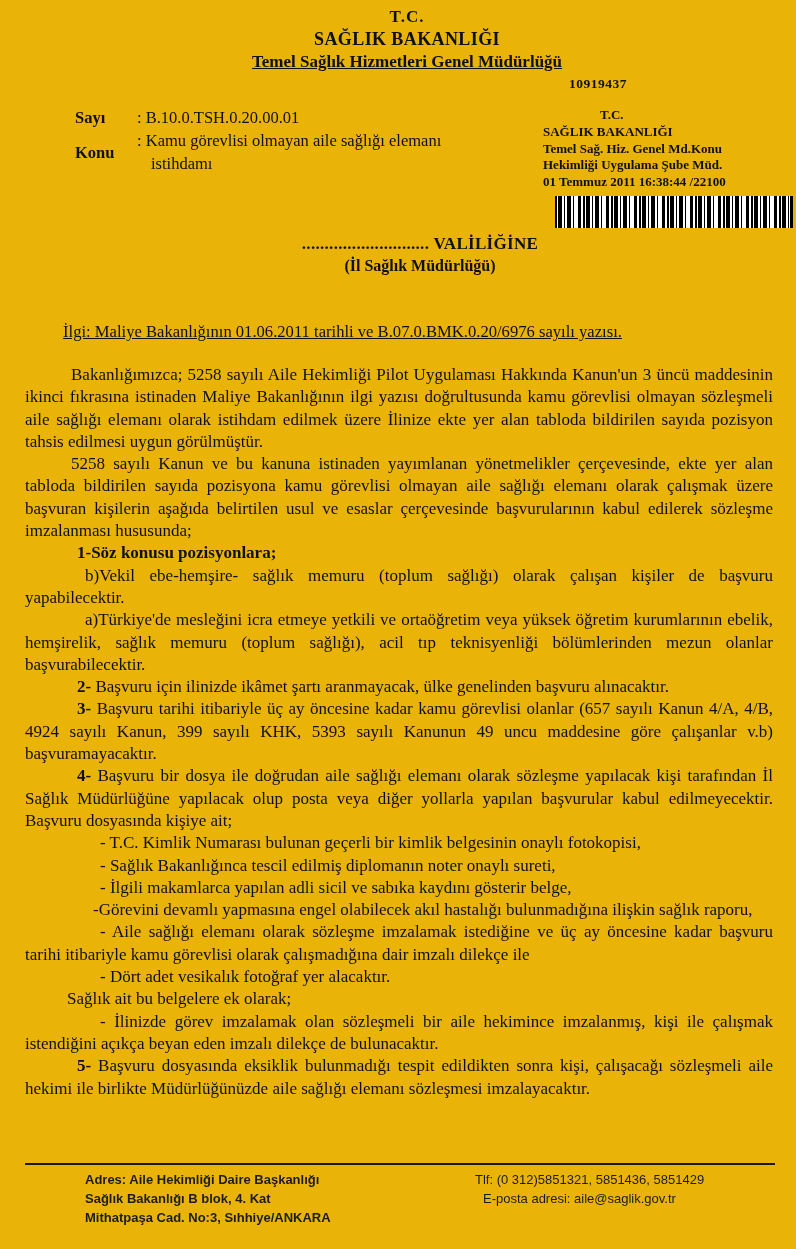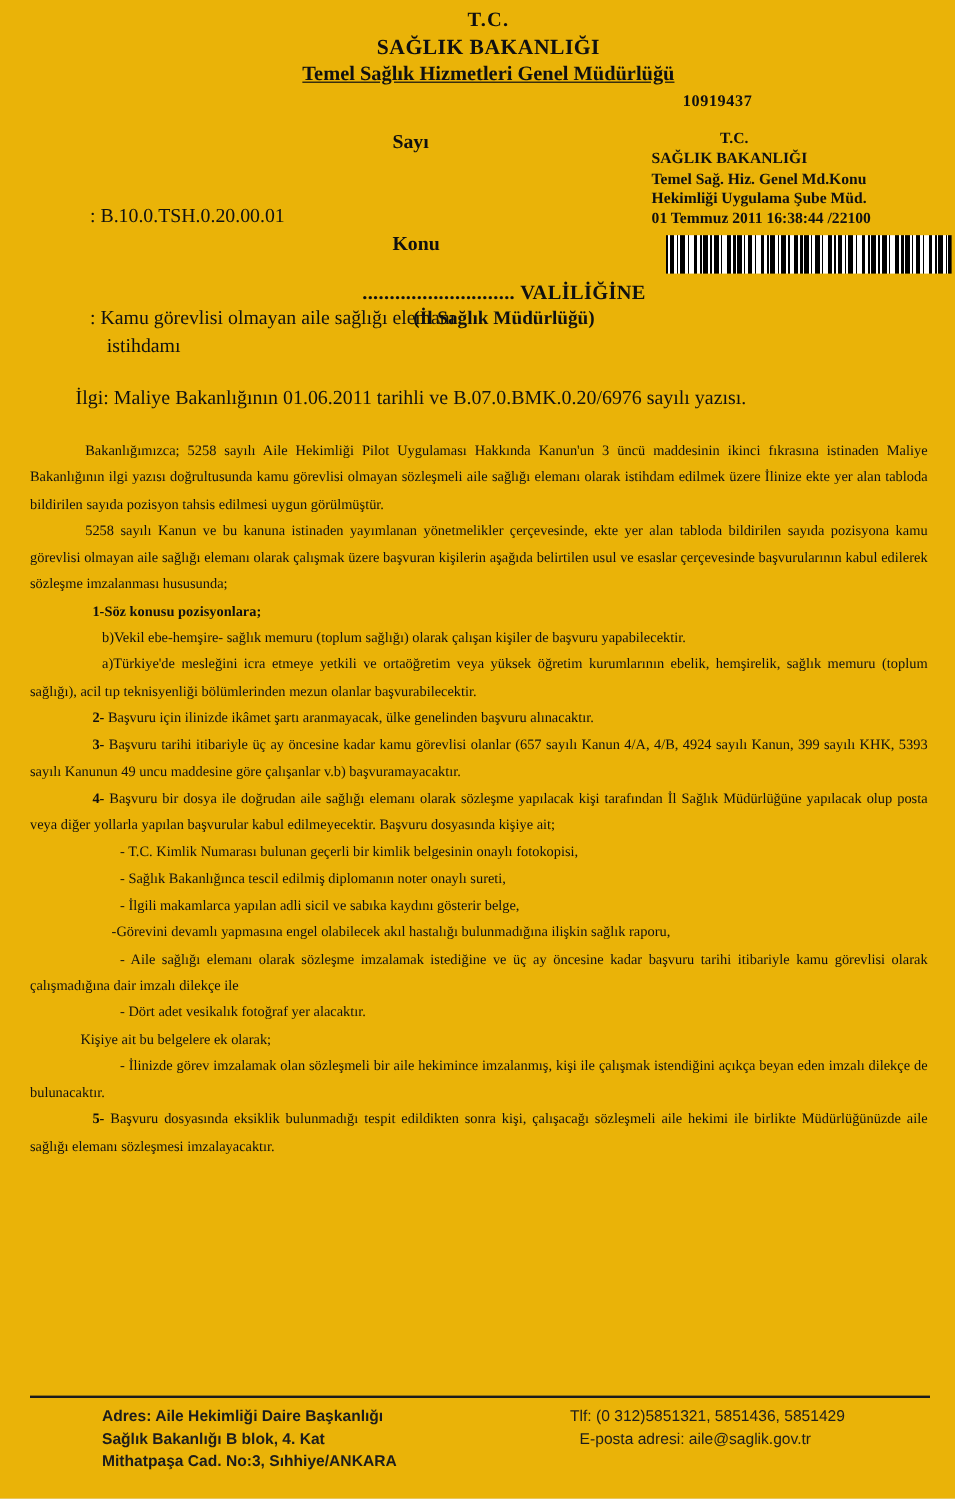--- a/index.html
+++ b/index.html
@@ -11,21 +11,21 @@
 
   
   .doc-header { position:absolute; top:7px; left:0; width:100%; text-align:center; transform:translateX(9px); }
   .doc-header .tc       { font-size:17px; font-weight:bold; letter-spacing:1px; }
   .doc-header .ministry { font-size:18px; font-weight:bold; margin-top:2px; letter-spacing:.4px; }
   .doc-header .dept     { font-size:17px; font-weight:bold; text-decoration:underline; margin-top:2px; }
   .doc-number { position:absolute; top:76px; left:552px; font-size:13.5px; font-weight:bold; letter-spacing:.5px;margin-left:17px; }
 
   
   .ref { position:absolute; top:106px; left:75px; font-size:16.5px; line-height:23px; }
-  .ref-row { display:flex; align-items:flex-end;flex-direction:column; }
+  .ref-row { display:flex; align-items:center; }
   .ref-label { font-weight:bold; width:62px; flex:0 0 62px; }
   .ref-value { padding-left:14px; text-indent:-14px; width:300px; }
 
   
   .stamp { position:absolute; top:107px; left:543px; width:252px; font-weight:bold; font-size:13px; line-height:16.8px; }
   .stamp .centered { padding-left:57px; }
   .barcode {
     margin-top:5px; margin-left:12px; width:235px; height:32px;
     background:repeating-linear-gradient(90deg,
       #000 0 2px, #fff 2px 3px, #000 3px 7px, #fff 7px 9px,
@@ -33,24 +33,24 @@
       #000 18px 19px, #fff 19px 23px, #000 23px 26px, #fff 26px 28px);
     border-right:3px solid #000;
   }
 
   
   .addressee { position:absolute; top:234px; left:0; width:100%; text-align:center; font-weight:bold; transform:translateX(22px); }
   .addressee .line1 { font-size:17px; letter-spacing:.3px; }
   .addressee .line2 { font-size:16px; margin-top:3px; }
 
   
-  .ilgi { position:absolute; top:322px; left:63px; font-size:16.6px; }
+  .ilgi { position:absolute; top:322px; left:63px; font-size:16.6px;text-decoration:underline; }
 
   
-  .body-text { position:absolute; top:364px; left:25px; width:748px; font-size:12px; line-height:22.3px; text-align:justify; }
+  .body-text { position:absolute; top:364px; left:25px; width:748px; font-size:17px; line-height:22.3px; text-align:justify; }
   .body-text p { margin:0; }
   .p-indent { text-indent:46px; }
   .p-item   { text-indent:52px; }
   .p-sub    { text-indent:60px; }
   .p-dash   { text-indent:75px; }
   .p-dash2  { text-indent:68px; }
   .p-kisiye { text-indent:42px; }
 
   
   .footer { position:absolute; top:1163px; left:25px; width:750px; border-top:2.5px solid #1b1b1b;
@@ -108,21 +108,21 @@
     <p class="p-sub"><b></b><span>a)Türkiye'de mesleğini icra etmeye yetkili ve ortaöğretim veya yüksek öğretim kurumlarının ebelik, hemşirelik, sağlık memuru (toplum sağlığı), acil tıp teknisyenliği bölümlerinden mezun olanlar başvurabilecektir.</span></p>
     <p class="p-item"><b>2-</b><span> Başvuru için ilinizde ikâmet şartı aranmayacak, ülke genelinden başvuru alınacaktır.</span></p>
     <p class="p-item"><b>3-</b><span> Başvuru tarihi itibariyle üç ay öncesine kadar kamu görevlisi olanlar (657 sayılı Kanun 4/A, 4/B, 4924 sayılı Kanun, 399 sayılı KHK, 5393 sayılı Kanunun 49 uncu maddesine göre çalışanlar v.b) başvuramayacaktır.</span></p>
     <p class="p-item"><b>4-</b><span> Başvuru bir dosya ile doğrudan aile sağlığı elemanı olarak sözleşme yapılacak kişi tarafından İl Sağlık Müdürlüğüne yapılacak olup posta veya diğer yollarla yapılan başvurular kabul edilmeyecektir. Başvuru dosyasında kişiye ait;</span></p>
     <p class="p-dash"><b></b><span>- T.C. Kimlik Numarası bulunan geçerli bir kimlik belgesinin onaylı fotokopisi,</span></p>
     <p class="p-dash"><b></b><span>- Sağlık Bakanlığınca tescil edilmiş diplomanın noter onaylı sureti,</span></p>
     <p class="p-dash"><b></b><span>- İlgili makamlarca yapılan adli sicil ve sabıka kaydını gösterir belge,</span></p>
     <p class="p-dash2"><b></b><span>-Görevini devamlı yapmasına engel olabilecek akıl hastalığı bulunmadığına ilişkin sağlık raporu,</span></p>
     <p class="p-dash"><b></b><span>- Aile sağlığı elemanı olarak sözleşme imzalamak istediğine ve üç ay öncesine kadar başvuru tarihi itibariyle kamu görevlisi olarak çalışmadığına dair imzalı dilekçe ile</span></p>
     <p class="p-dash"><b></b><span>- Dört adet vesikalık fotoğraf yer alacaktır.</span></p>
-    <p class="p-kisiye"><b></b><span>Kişiye ait bu belgelere ek olarak;</span></p>
+    <p class="p-kisiye"><b></b><span>Sağlık ait bu belgelere ek olarak;</span></p>
     <p class="p-dash"><b></b><span>- İlinizde görev imzalamak olan sözleşmeli bir aile hekimince imzalanmış, kişi ile çalışmak istendiğini açıkça beyan eden imzalı dilekçe de bulunacaktır.</span></p>
     <p class="p-item"><b>5-</b><span> Başvuru dosyasında eksiklik bulunmadığı tespit edildikten sonra kişi, çalışacağı sözleşmeli aile hekimi ile birlikte Müdürlüğünüzde aile sağlığı elemanı sözleşmesi imzalayacaktır.</span></p>
   </div>
 
   <div class="footer">
     <div class="footer-inner">
       <div class="footer-left">
         <div>Adres: Aile Hekimliği Daire Başkanlığı</div>
         <div>Sağlık Bakanlığı B blok, 4. Kat</div>
         <div>Mithatpaşa Cad. No:3, Sıhhiye/ANKARA</div>

